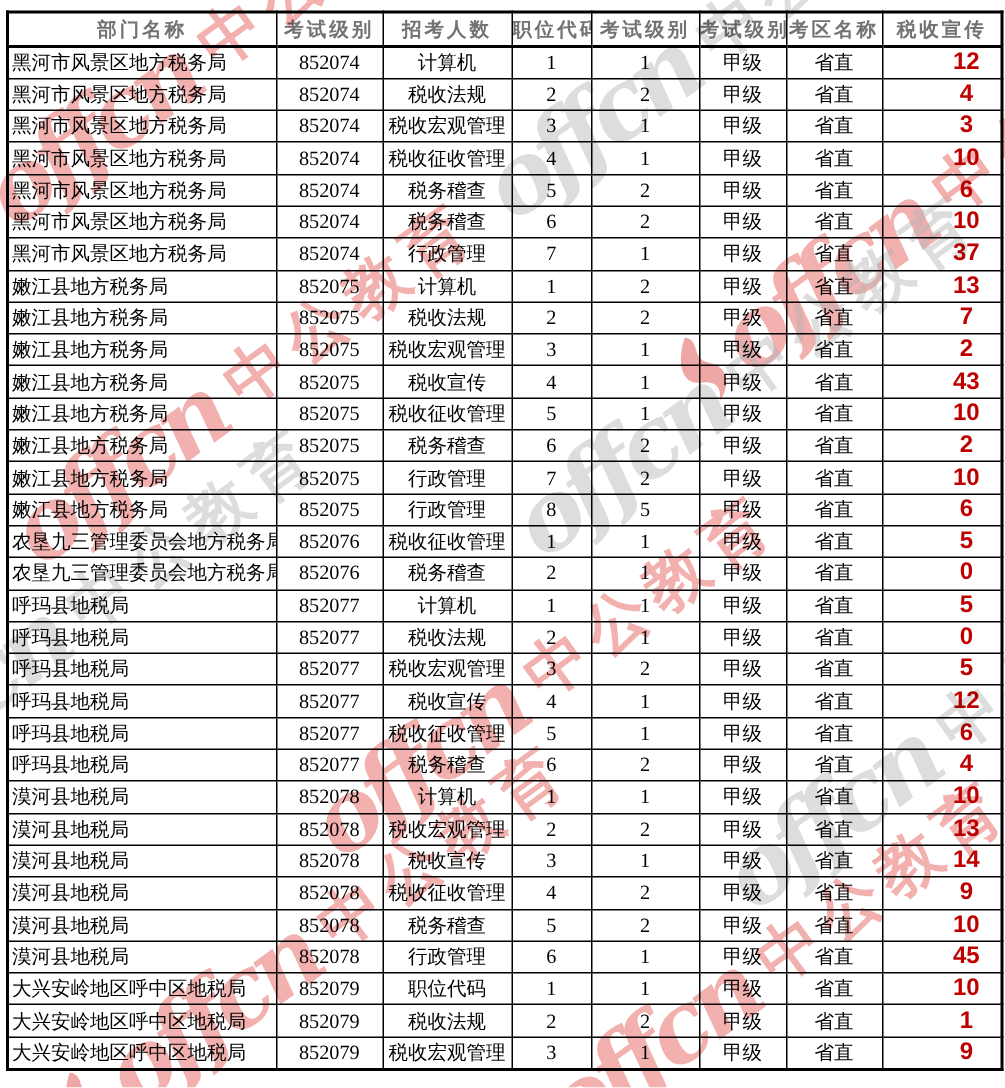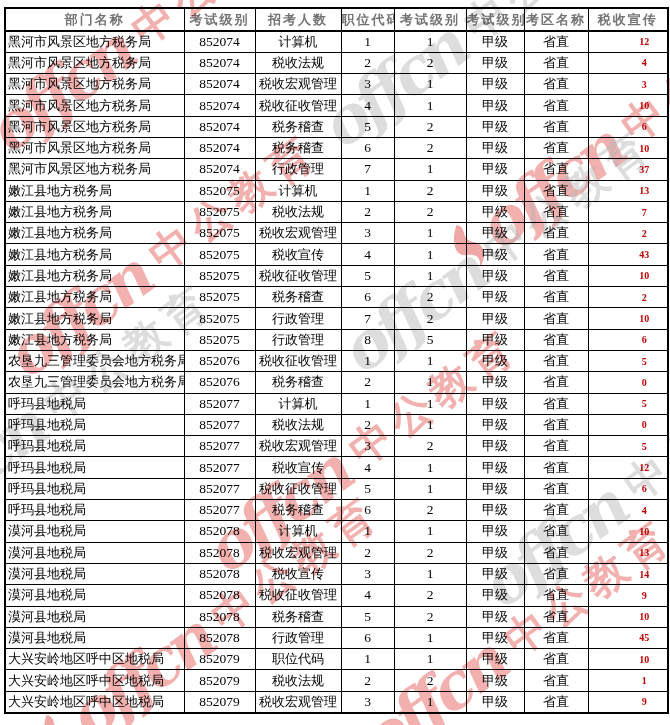--- a/index.html
+++ b/index.html
@@ -25,22 +25,22 @@
     letter-spacing: 2px; text-align: center; white-space: nowrap; overflow: hidden;
   }
   td {
     border: 1px solid #000; height: 21.3px; padding: 0 1px;
     font-size: 13px; color: #000; text-align: center;
     white-space: nowrap; overflow: hidden;
   }
   td.c-dept { text-align: left; font-size: 13px; padding-left: 2px; }
   td.c-serif { font-family: "Liberation Serif", "DejaVu Serif", serif; font-size: 13.5px; }
   td.c-paid {
-    font-family: Liberation Serif, serif;
-    font-weight: bold; font-size: 10px; color: var(--paid-color, #c00000); padding-left: 34px;
+    font-family: Liberation Sans, sans-serif;
+    font-weight: bold; font-size: 16px; color: var(--paid-color, #c00000); padding-left: 34px;
   }
 
   
   .wm-layer {
     position: absolute; inset: 0; z-index: 5; pointer-events: none;
     mix-blend-mode: multiply; overflow: hidden;
   }
   .wm {
     position: absolute; display: flex; align-items: center;
     transform: rotate(-36deg); transform-origin: left center;

